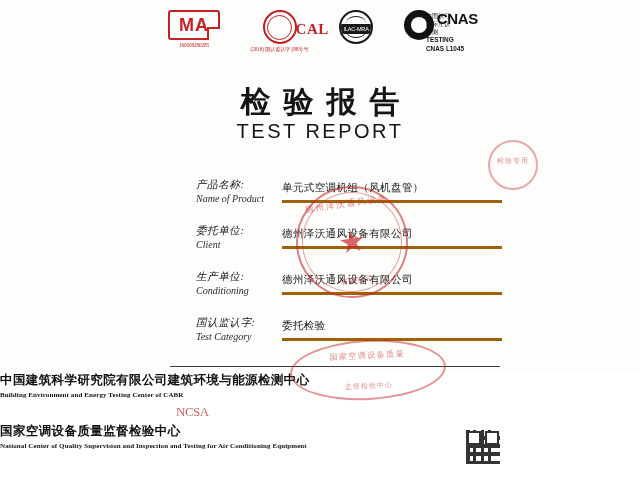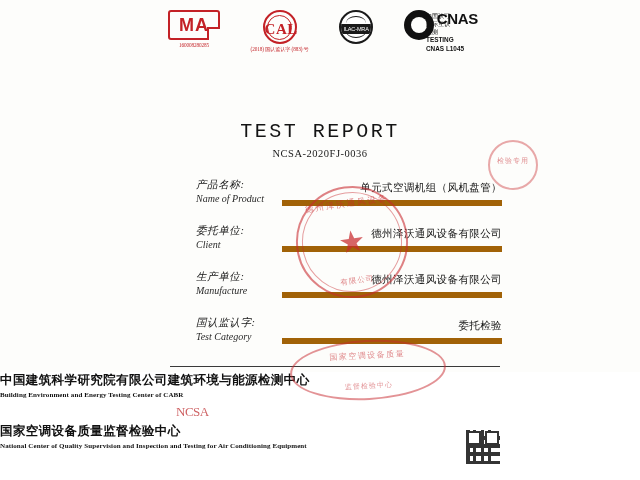--- a/index.html
+++ b/index.html
@@ -93,20 +93,21 @@
     border: 1.2px solid #c32126;
     border-radius: 50%;
   }
   .cal-letters {
     font-family: "Liberation Serif", serif;
     font-weight: bold;
     font-size: 15px;
     color: #c32126;
     line-height: 34px;
     letter-spacing: 0.5px;
+    margin-left: 31px;
   }
 
   
   .ilac-circle {
     width: 34px;
     height: 34px;
     border: 2px solid #1a1a1a;
     border-radius: 50%;
     position: relative;
     box-sizing: border-box;
@@ -190,21 +191,21 @@
     font-size: 30px;
     letter-spacing: 13px;
     text-indent: 13px;
     color: #141414;
   }
   .title-en {
     position: absolute;
     top: 120px;
     left: 0; right: 0;
     text-align: center;
-    font-family: Liberation Mono, monospace;
+    font-family: Liberation Sans, sans-serif;
     font-size: 20px;
     letter-spacing: 2.5px;
     color: #141414;
   }
   .report-no {
     position: absolute;
     top: 148px;
     left: 0; right: 0;
     text-align: center;
     font-size: 10.5px;
@@ -241,22 +242,22 @@
     color: #2a2a2a;
     margin-top: 1px;
     white-space: nowrap;
   }
   .field-value {
     position: absolute;
     left: 86px;
     right: 0;
     top: 0;
     height: 22px;
-    border-bottom: 6px solid #a16207;
-    text-align: right;
+    border-bottom: 3px solid #a16207;
+    text-align: left;
     font-size: 10.5px;
     line-height: 20px;
     letter-spacing: 0.4px;
     color: #151515;
     overflow: hidden;
     white-space: nowrap;
   }
 
   
   .footer-rule {
@@ -467,22 +468,22 @@
   </div>
 
   <div style="position:absolute; left:424px; top:12px;" class="cnas-side">
     <div>中国认可</div>
     <div>国际互认</div>
     <div>检测</div>
     <div><b>TESTING</b></div>
     <div><b>CNAS L1045</b></div>
   </div>
 
+  <div class="title-cn">检验报告</div>
   <div class="title-en">TEST REPORT</div>
-  <div class="report-no">NCSA-2020FJ-0036</div>
 
   <div class="fields">
 
     <div class="field-row">
       <div class="field-label">
         <div class="label-cn">产品名称:</div>
         <div class="label-en">Name of Product</div>
       </div>
       <div class="field-value">单元式空调机组（风机盘管）</div>
     </div>
@@ -491,21 +492,21 @@
       <div class="field-label">
         <div class="label-cn">委托单位:</div>
         <div class="label-en">Client</div>
       </div>
       <div class="field-value">德州泽沃通风设备有限公司</div>
     </div>
 
     <div class="field-row">
       <div class="field-label">
         <div class="label-cn">生产单位:</div>
-        <div class="label-en">Manufacture</div>
+        <div class="label-en">Conditioning</div>
       </div>
       <div class="field-value">德州泽沃通风设备有限公司</div>
     </div>
 
     <div class="field-row">
       <div class="field-label">
         <div class="label-cn">国认监认字:</div>
         <div class="label-en">Test Category</div>
       </div>
       <div class="field-value">委托检验</div>

